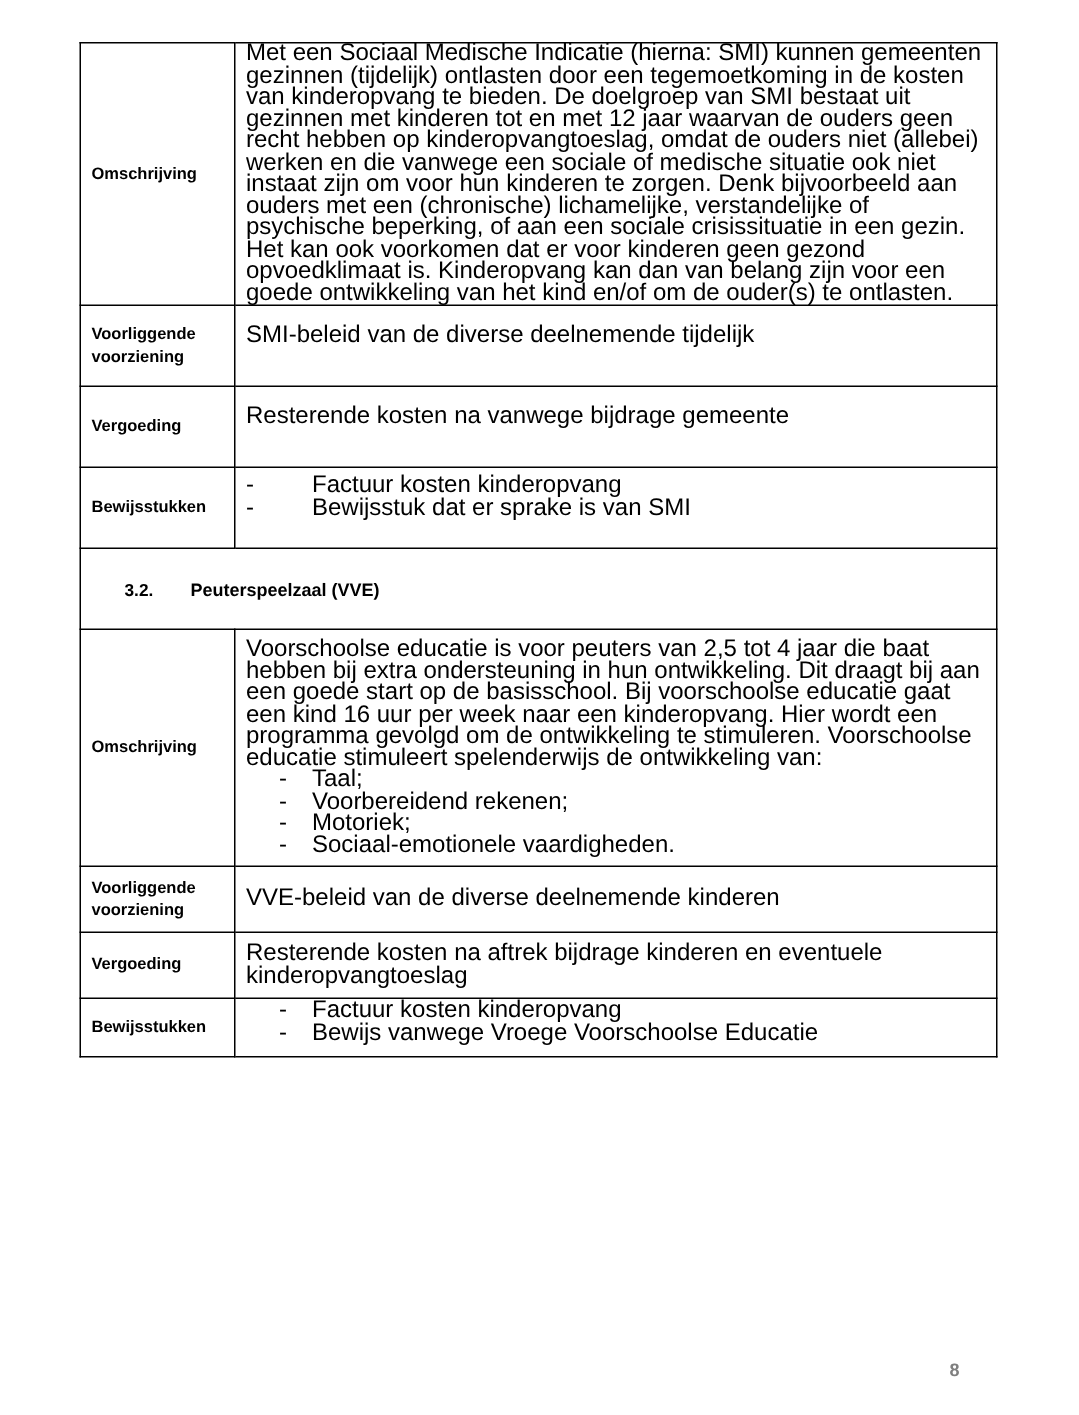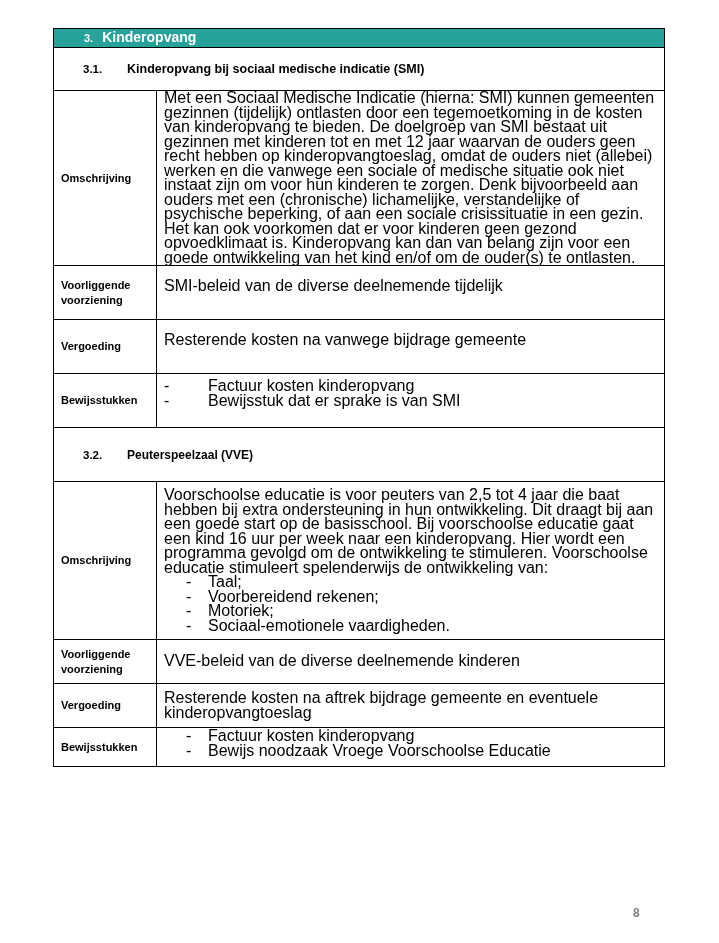--- a/index.html
+++ b/index.html
@@ -41,31 +41,21 @@
 </head>
 <body>
 
 <table class="tbl">
   <colgroup>
       <col style="width:103px">
       <col>
     </colgroup>
 
   <tbody>
-      <tr class="hdr-row">
-    <td colspan="2" style="background: rgb(38, 162, 155);">
-      <span class="num">3.</span><span>Kinderopvang</span>
-    </td>
-  </tr>
 
-  <tr class="sub-row">
-    <td colspan="2">
-      <span class="num">3.1.</span><span class="ttl">Kinderopvang bij sociaal medische indicatie (SMI)</span>
-    </td>
-  </tr>
   <tr style="height:172px">
     <td class="lbl">Omschrijving</td>
     <td class="cnt">Met een Sociaal Medische Indicatie (hierna: SMI) kunnen gemeenten gezinnen (tijdelijk) ontlasten door een tegemoetkoming in de kosten van kinderopvang te bieden. De doelgroep van SMI bestaat uit gezinnen met kinderen tot en met 12 jaar waarvan de ouders geen recht hebben op kinderopvangtoeslag, omdat de ouders niet (allebei) werken en die vanwege een sociale of medische situatie ook niet instaat zijn om voor hun kinderen te zorgen. Denk bijvoorbeeld aan ouders met een (chronische) lichamelijke, verstandelijke of psychische beperking, of aan een sociale crisissituatie in een gezin. Het kan ook voorkomen dat er voor kinderen geen gezond opvoedklimaat is. Kinderopvang kan dan van belang zijn voor een goede ontwikkeling van het kind en/of om de ouder(s) te ontlasten.</td>
   </tr>
   <tr style="height:54px">
     <td class="lbl">
       <div>Voorliggende</div>
       <div>voorziening</div>
     </td>
     <td class="cnt top" style="padding-top:13px !important">SMI-beleid van de diverse deelnemende tijdelijk</td>
@@ -121,33 +111,33 @@
   </tr>
   <tr style="height:44px">
     <td class="lbl">
       <div>Voorliggende</div>
       <div>voorziening</div>
     </td>
     <td class="cnt">VVE-beleid van de diverse deelnemende kinderen</td>
   </tr>
   <tr style="height:44px">
     <td class="lbl">Vergoeding</td>
-    <td class="cnt">Resterende kosten na aftrek bijdrage gemeente en eventuele kinderopvangtoeslag</td>
+    <td class="cnt">Resterende kosten na aftrek bijdrage kinderen en eventuele kinderopvangtoeslag</td>
   </tr>
   <tr style="height:39px">
     <td class="lbl">Bewijsstukken</td>
     <td class="cnt top" style="padding-top:1px !important">
       <ul class="list">
         <li>
               <span class="dash-b">-</span>
               <span>Factuur kosten kinderopvang</span>
             </li>
         <li>
               <span class="dash-b">-</span>
-              <span>Bewijs noodzaak Vroege Voorschoolse Educatie</span>
+              <span>Bewijs vanwege Vroege Voorschoolse Educatie</span>
             </li>
       </ul>
     </td>
   </tr>
 </tbody>
   </table>
 
 <div class="page-num">8</div>
 
 </body></html>

